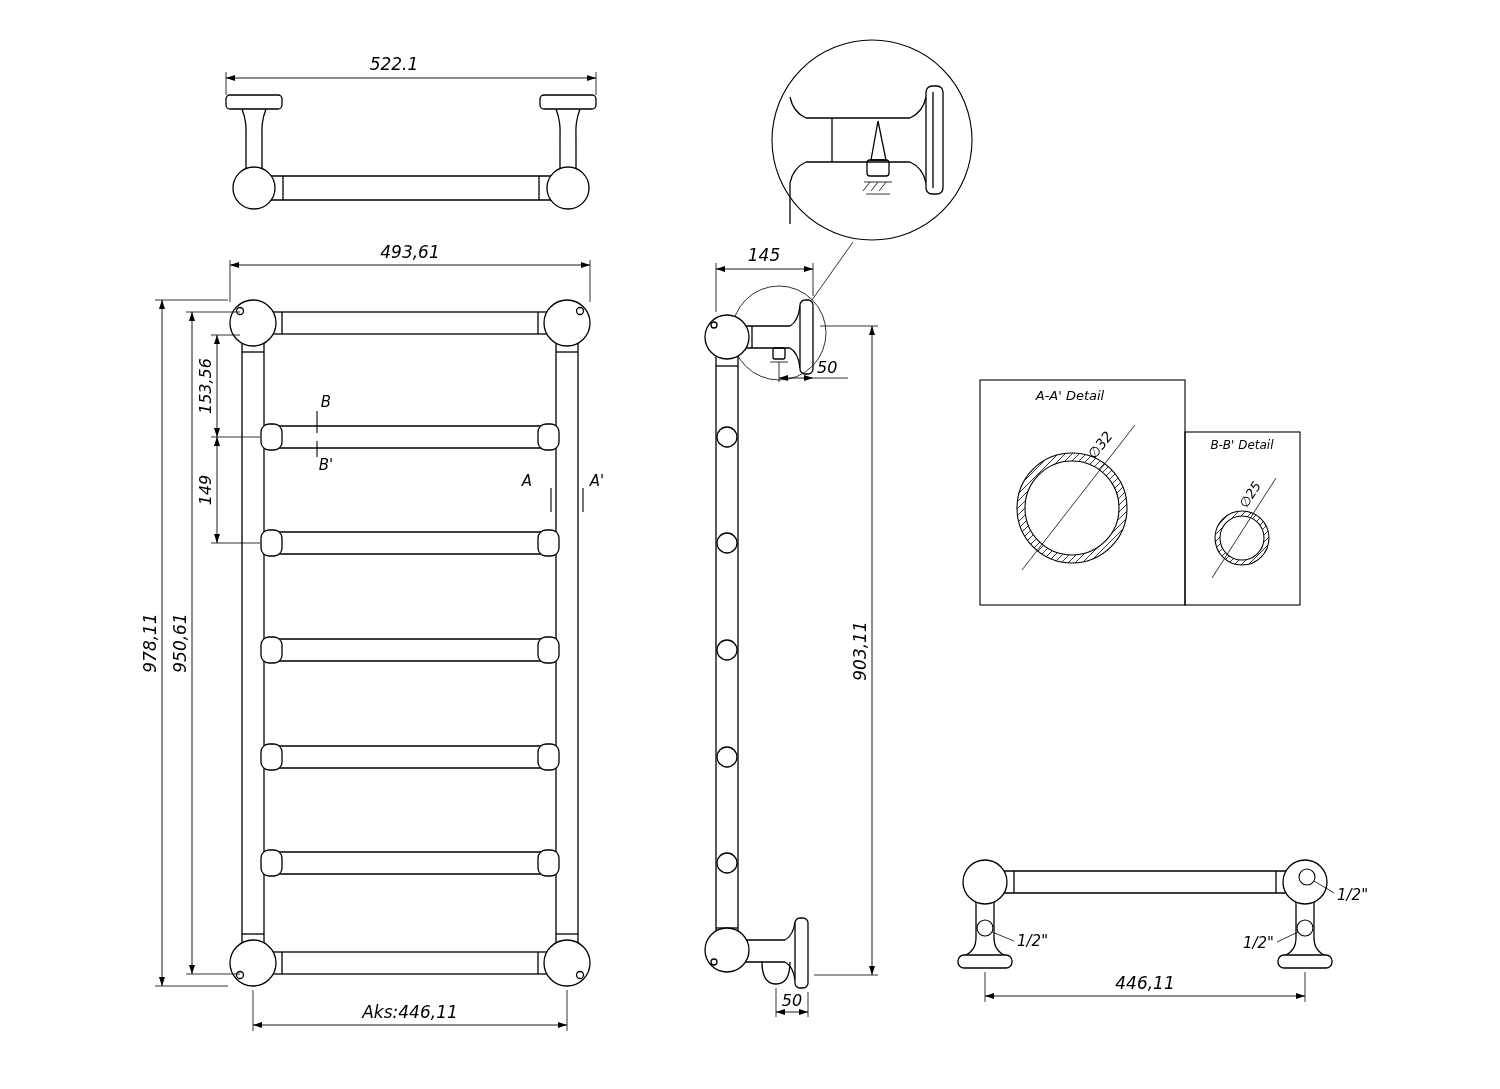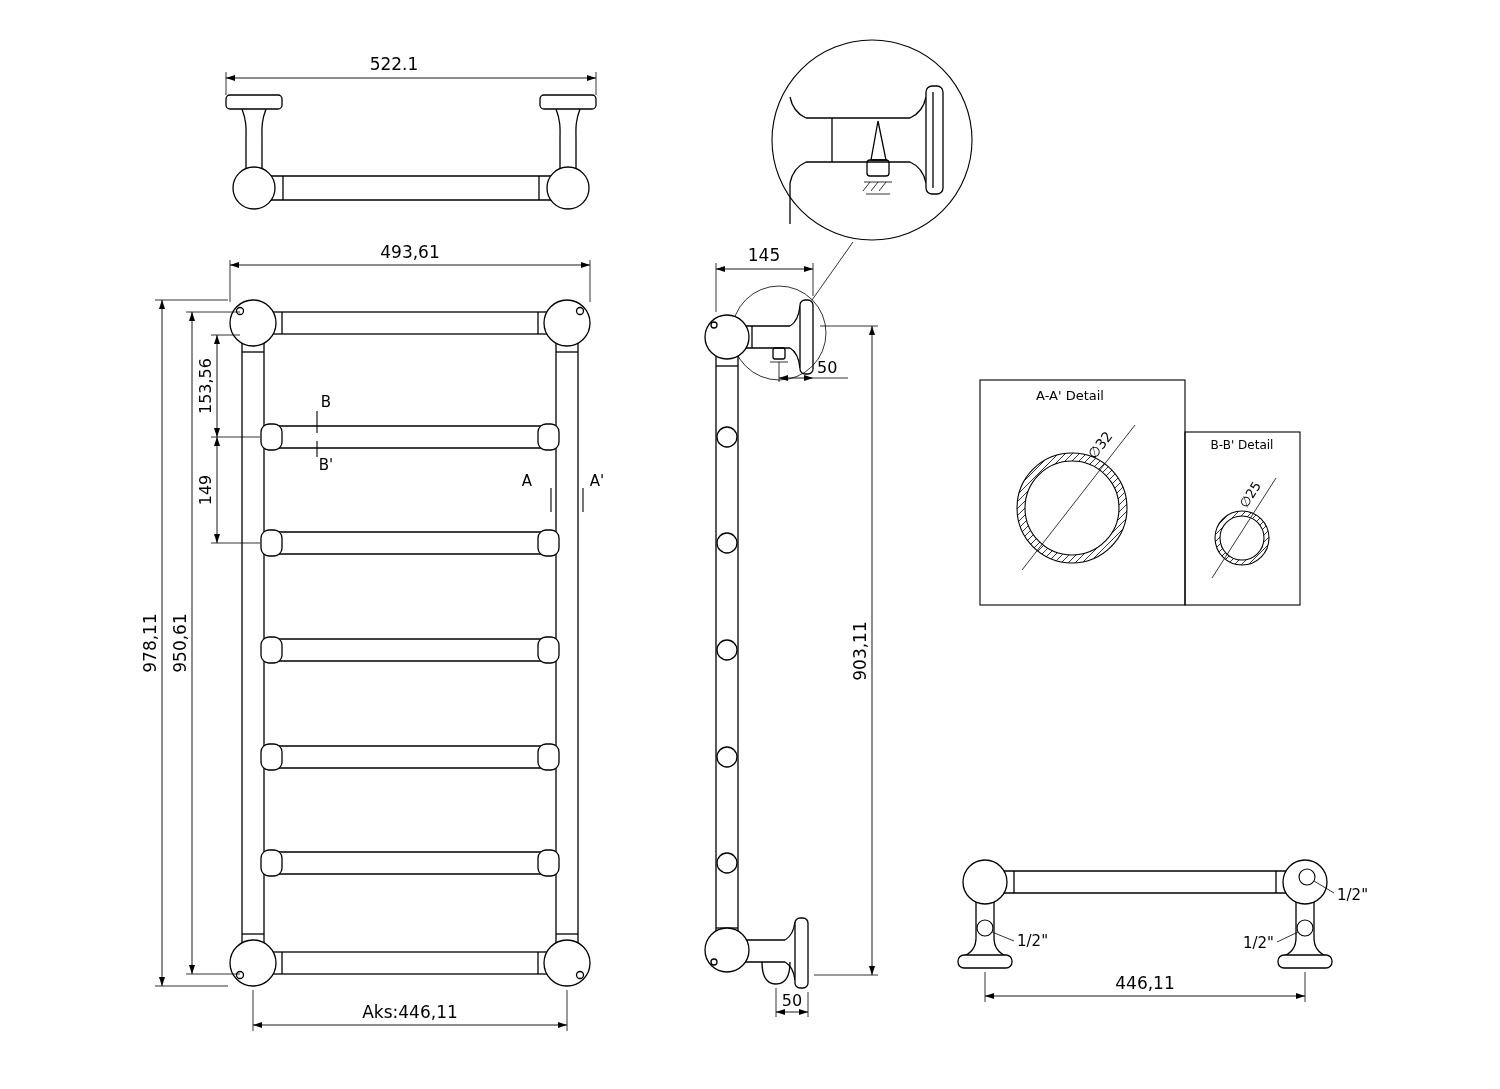--- a/index.html
+++ b/index.html
@@ -3,20 +3,21 @@
 <meta charset="utf-8">
 <style>
   html, body { margin: 0; padding: 0; background: #ffffff; }
   .stage {
     position: relative;
     width: 1500px;
     height: 1089px;
     background: #fca5a5;
     overflow: hidden;
     font-family: "DejaVu Sans", sans-serif;
+    font-style: italic;
   }
   svg { display: block; }
   .ln   { fill: none; stroke: #000; stroke-width: 1.3; }
   .lnt  { fill: none; stroke: #000; stroke-width: 1.1; }
   .fw   { fill: #fff; stroke: #000; stroke-width: 1.3; }
   .thin { fill: none; stroke: #000; stroke-width: 0.8; }
   .dim  { fill: none; stroke: #000; stroke-width: 0.9; }
   text  { fill: #000; font-family: "DejaVu Sans", sans-serif; }
   .t17 { font-size: 17px; }
   .t16 { font-size: 16px; }

